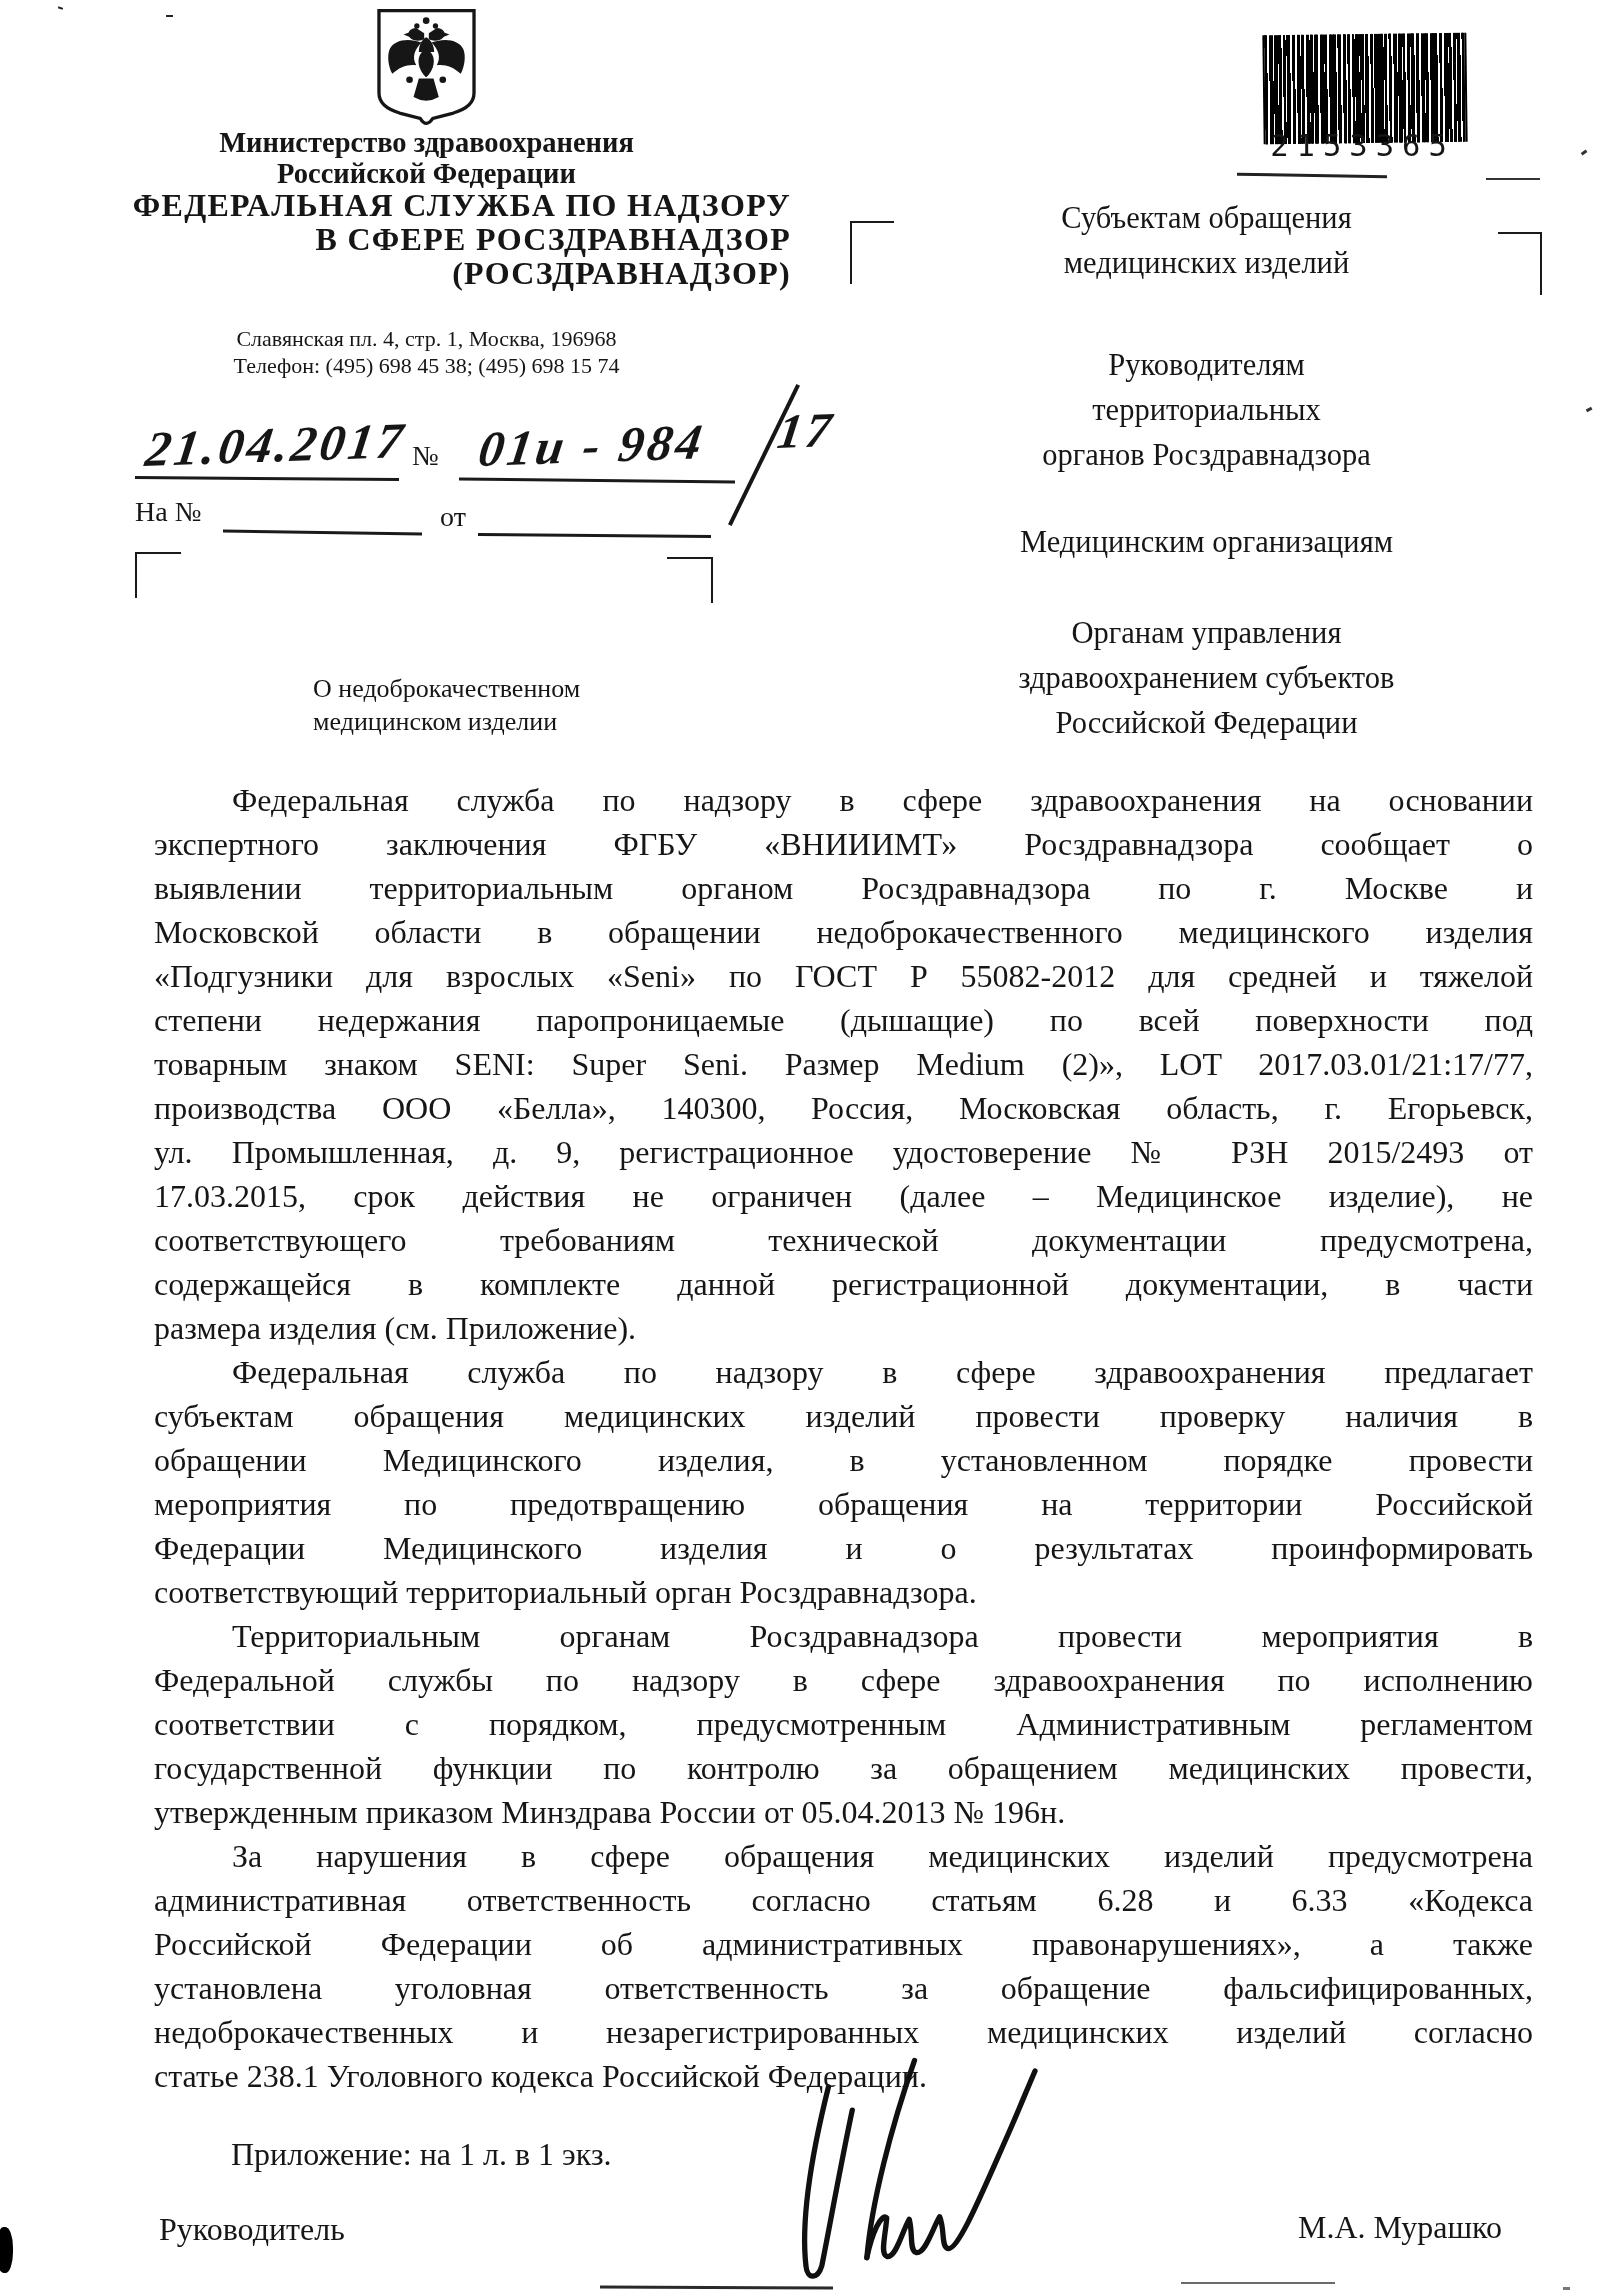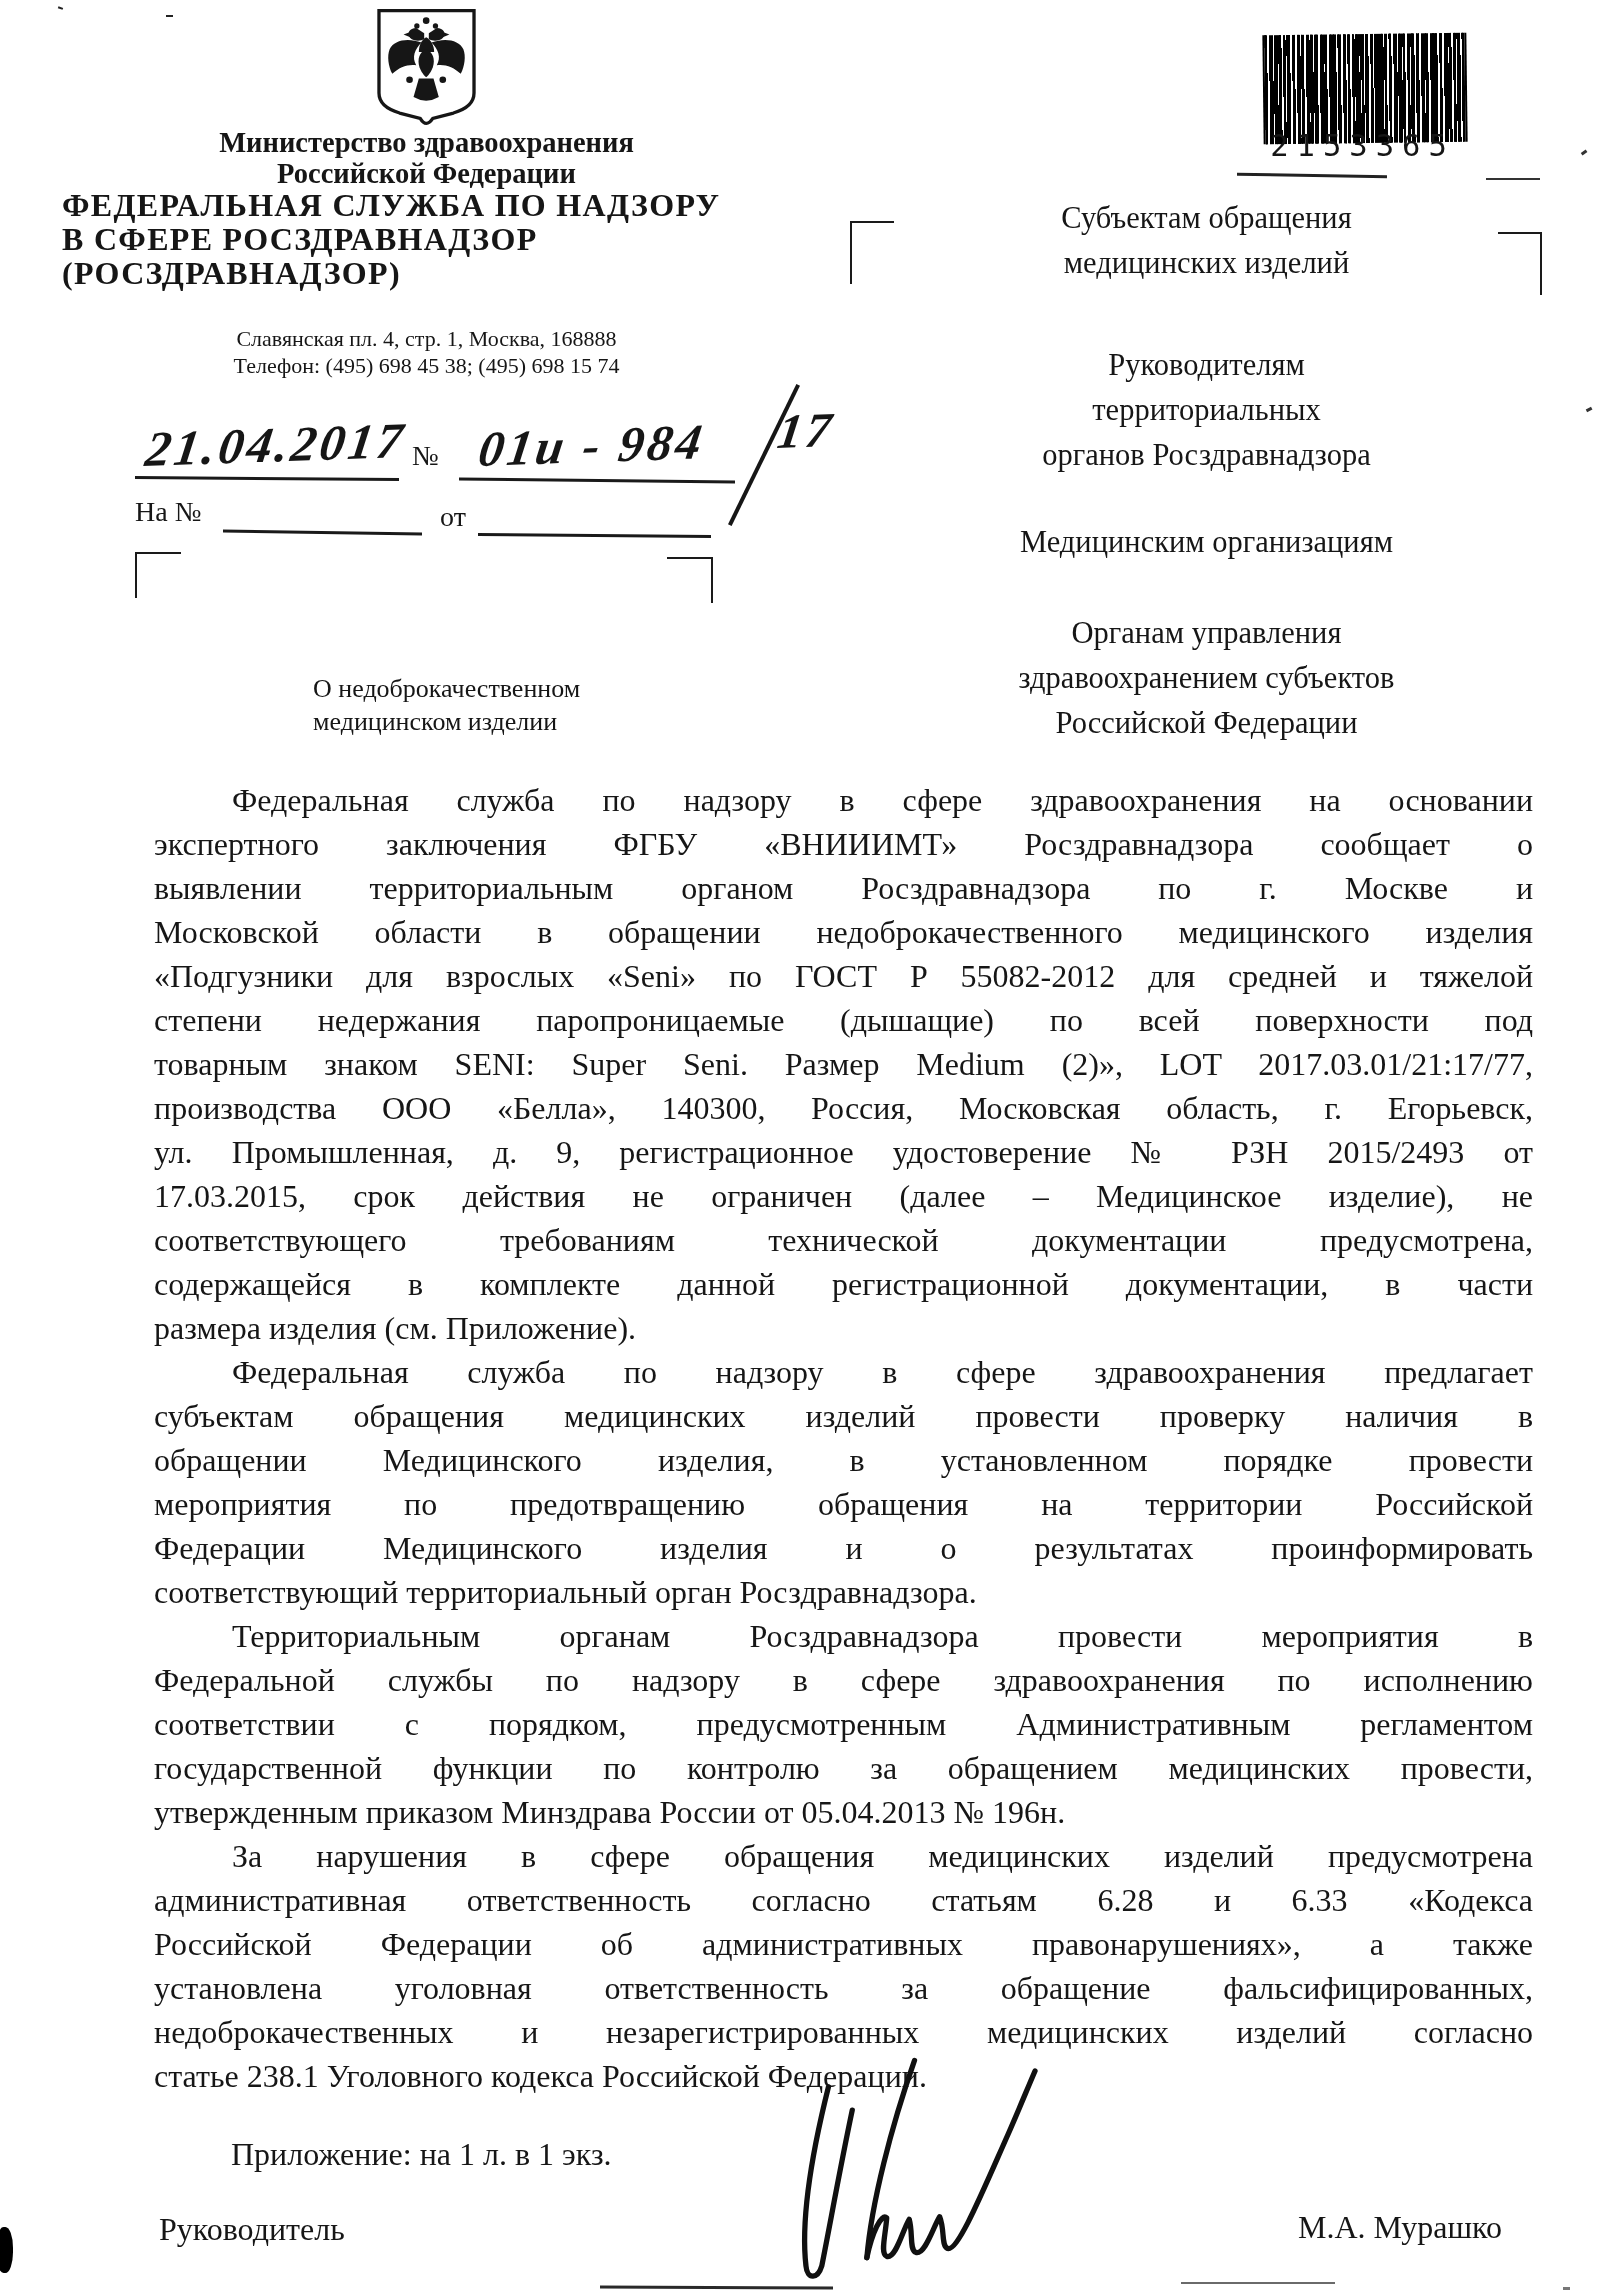--- a/index.html
+++ b/index.html
@@ -10,21 +10,21 @@
     background:#ffffff;
     font-family:"Liberation Serif","DejaVu Serif",serif;
     color:#161616;
     overflow:hidden;
     padding-left:36px;
   }
   
   .emblem{position:absolute;left:375px;top:8px;width:103px;height:119px;}
   .ministry{position:absolute;left:62px;top:127px;width:729px;text-align:center;
     font-weight:bold;font-size:28.5px;line-height:31px;}
-  .service{position:absolute;left:62px;top:188px;width:729px;text-align:left;
+  .service{position:absolute;left:62px;top:188px;width:729px;text-align:right;
     font-weight:bold;font-size:32px;line-height:34px;letter-spacing:1.3px;}
   .org-address{position:absolute;left:62px;top:326px;width:729px;text-align:center;
     font-size:22px;line-height:26.5px;}
   
   .hand{font-style:italic;font-weight:bold;letter-spacing:3.3px;
     transform:skewX(-10deg) rotate(-2deg);transform-origin:left bottom;}
   .hand-date{position:absolute;left:142px;top:420px;font-size:50px;}
   .num-sign{position:absolute;left:412px;top:440px;font-size:28px;}
   .hand-number{position:absolute;left:475px;top:420px;font-size:50px;}
   .hand-slash{position:absolute;left:762px;top:377px;width:4px;height:156px;
@@ -119,21 +119,21 @@
       <div class="mline">Министерство здравоохранения</div>
       <div class="mline last">Российской Федерации</div>
     </div>
   <div class="service">
       <div class="sline">ФЕДЕРАЛЬНАЯ СЛУЖБА ПО НАДЗОРУ</div>
       <div class="sline">В СФЕРЕ РОСЗДРАВНАДЗОР</div>
       <div class="sline last">(РОСЗДРАВНАДЗОР)</div>
     </div>
 
   <div class="org-address">
-    <div>Славянская пл. 4, стр. 1, Москва, 168888</div>
+    <div>Славянская пл. 4, стр. 1, Москва, 196968</div>
     <div>Телефон: (495) 698 45 38; (495) 698 15 74</div>
   </div>
 
   <div class="barcode"></div>
   <div class="barcode-number">2153365</div>
 
   <div class="hand-date hand">21.04.2017</div>
   <div class="num-sign">№</div>
   <div class="hand-number hand">01и - 984</div>
   <div class="hand-slash"></div>

